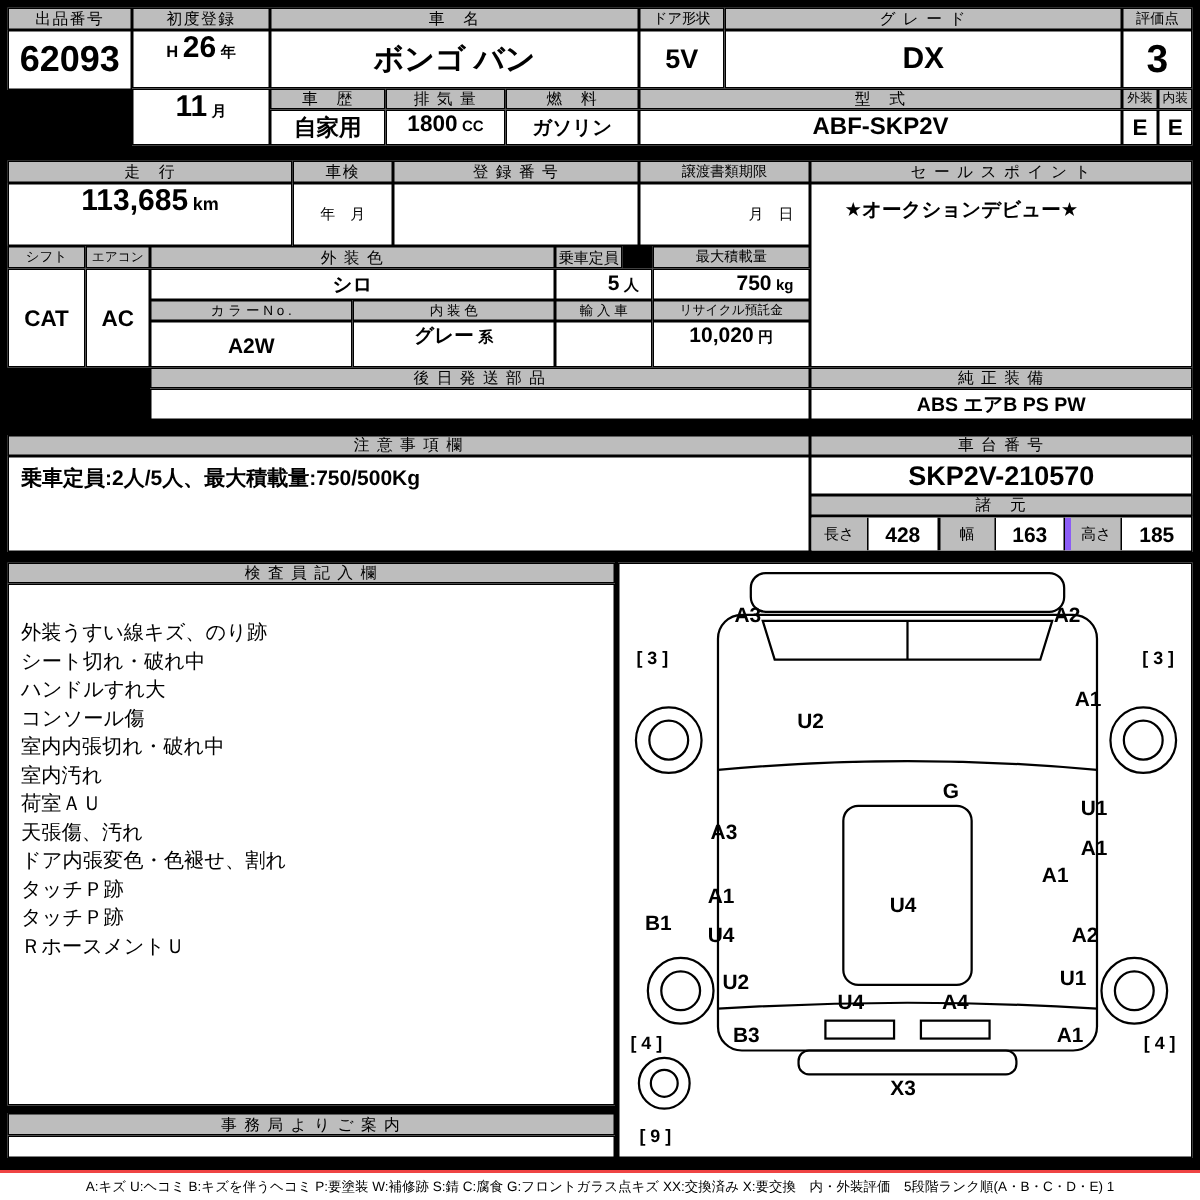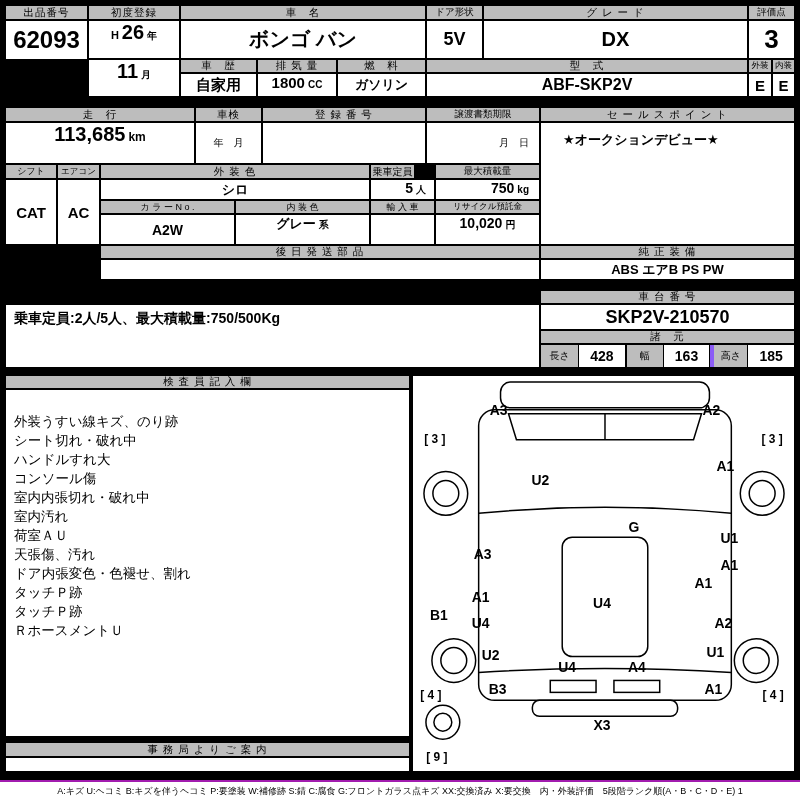--- a/index.html
+++ b/index.html
@@ -1,18 +1,18 @@
 <!DOCTYPE html>
 <html><head>
 <meta charset="utf-8">
 <style>
   * { margin:0; padding:0; box-sizing:border-box; }
   html,body { width:800px; height:800px; }
   body { font-family:"Liberation Sans","DejaVu Sans",sans-serif; background:#fff; color:#000; }
-  .sheet { position:relative; width:800px; height:800px; background:#a21caf; }
+  .sheet { position:relative; width:800px; height:800px; background:#ef4444; }
   .frame { position:absolute; left:0; top:0; width:800px; height:780px; background:#000; }
   .cell { position:absolute; background:#fff; border:1px solid #000; overflow:hidden; display:flex; align-items:center; justify-content:center; }
   .lbl { background:#bdbdbd; font-size:10.5px; letter-spacing:1px; white-space:nowrap; }
   .val { font-weight:bold; }
   .baseline { align-items:baseline; }
   .unit { font-size:10px; font-weight:bold; margin-left:3px; }
   .small-era { font-size:11px; font-weight:bold; margin-right:3px; }
   .left { justify-content:flex-start; }
   .top { align-items:flex-start; }
   .right { justify-content:flex-end; }
@@ -135,20 +135,21 @@
     <span>10,020</span>
     <span class="unit">円</span>
   </div>
 
   <div class="cell lbl" style="left:100px;top:245px;width:440px;height:14px">後 日 発 送 部 品</div>
   <div class="cell" style="left:100px;top:259px;width:440px;height:21px"></div>
 
   <div class="cell lbl" style="left:540px;top:245px;width:255px;height:14px">純 正 装 備</div>
   <div class="cell val" style="left:540px;top:259px;width:255px;height:21px;font-size:13px">ABS エアB PS PW</div>
 
+  <div class="cell lbl" style="left:5px;top:290px;width:535px;height:14px">注 意 事 項 欄</div>
   <div class="cell val left top" style="left:5px;top:304px;width:535px;height:64px;font-size:14px;padding:5px 8px">乗車定員:2人/5人、最大積載量:750/500Kg</div>
 
   <div class="cell lbl" style="left:540px;top:290px;width:255px;height:14px">車 台 番 号</div>
   <div class="cell val" style="left:540px;top:304px;width:255px;height:26px;font-size:18px">SKP2V-210570</div>
 
   <div class="cell lbl" style="left:540px;top:330px;width:255px;height:14px">諸　元</div>
   <div class="cell spec-row" style="left:540px;top:344px;width:255px;height:24px">
     <div class="spec-lbl">長さ</div>
     <div class="spec-val">428</div>
     <div class="spec-lbl" style="border-left:1px solid #000">幅</div>

